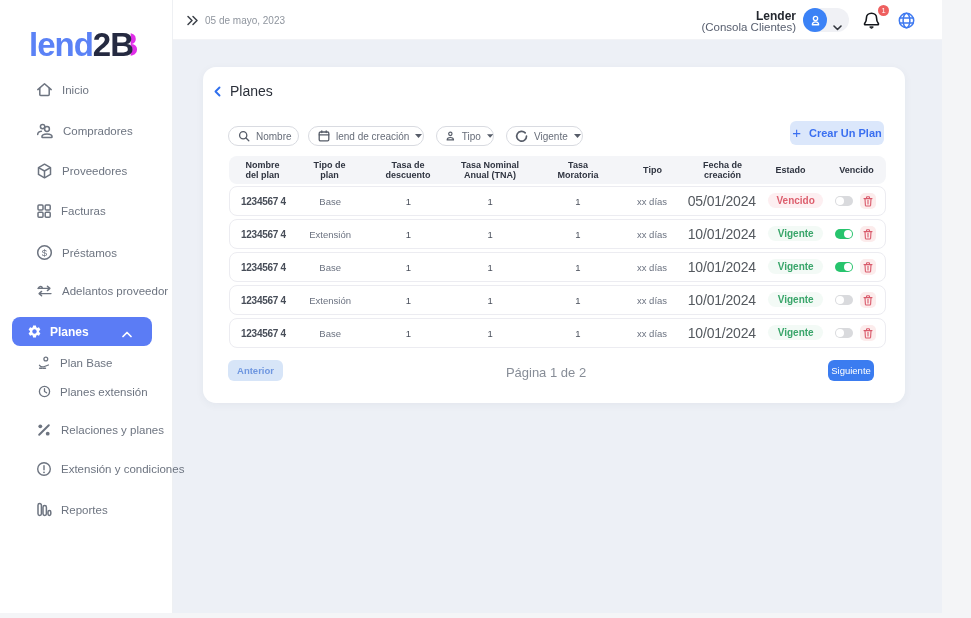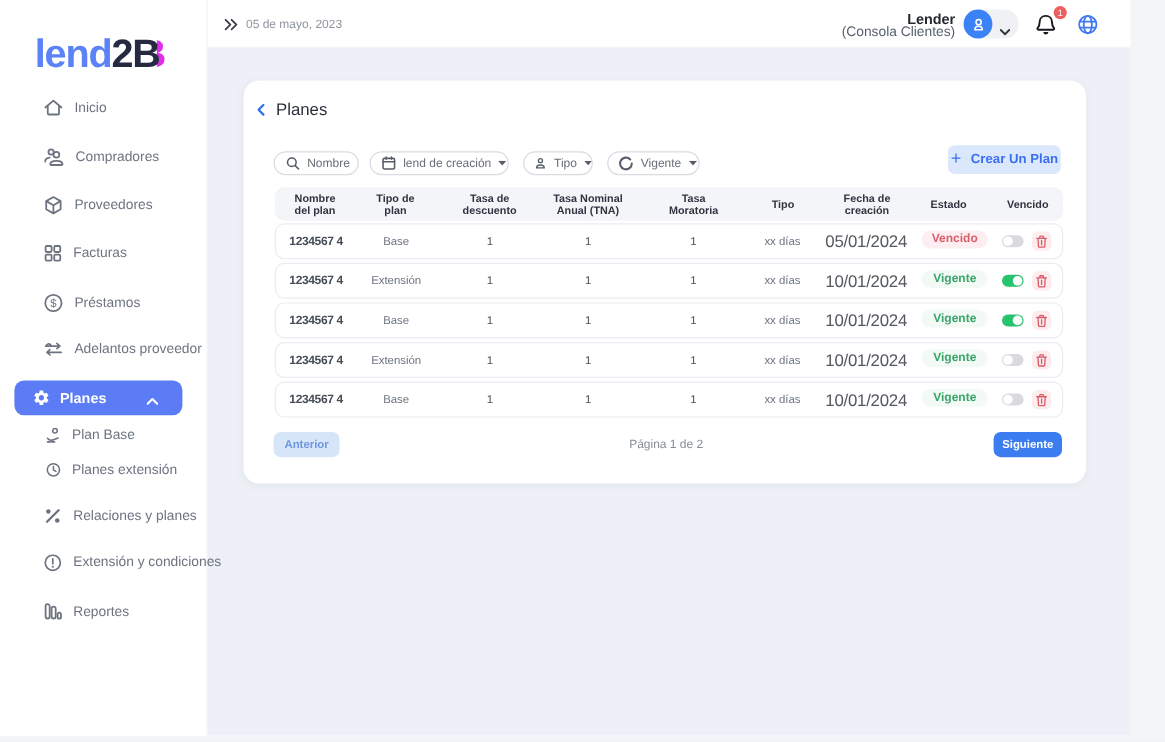--- a/index.html
+++ b/index.html
@@ -52,22 +52,22 @@
 .stpill{display:inline-block;width:55px;height:15px;border-radius:7.5px;font-size:10px;line-height:15px;font-weight:bold;vertical-align:middle;margin-top:-2px}
 .venc{background:#fdeff1;color:#dd5f6e}
 .vig{background:#f3faf6;color:#39a56a}
 .acts{display:flex;align-items:center;padding-left:24px}
 .tog{width:18px;height:10px;border-radius:5px;position:relative;margin-right:7px}
 .tog .knob{position:absolute;top:1px;width:8px;height:8px;border-radius:50%;background:#fff}
 .tog.off{background:#d9dadd}.tog.off .knob{left:1px}
 .tog.on{background:#27c46d}.tog.on .knob{right:1px}
 .trash{width:16px;height:16px;background:#fcecec;border-radius:5px;display:flex;align-items:center;justify-content:center}
 .anterior{position:absolute;left:25px;top:293px;width:55px;height:21px;background:#d7e5f8;border-radius:6px;color:#6f97e0;font-size:9.5px;font-weight:bold;text-align:center;line-height:21px}
-.pagina{position:absolute;left:283px;top:298px;width:100px;text-align:right;font-size:10px;color:#878d97}
-.siguiente{position:absolute;left:625px;top:293px;width:57px;height:21px;background:#3b7cf0;border-radius:6px;color:#fff;font-size:9.5px;font-weight:bold;text-align:center;line-height:21px}
+.pagina{position:absolute;left:293px;top:298px;width:100px;text-align:center;font-size:13px;color:#878d97}
+.siguiente{position:absolute;left:625px;top:293px;width:46px;height:21px;background:#3b7cf0;border-radius:6px;color:#fff;font-size:9.5px;font-weight:normal;text-align:center;line-height:21px}
 </style>
 </head>
 <body>
 <div class="app">
 <div class="topbar">
   <div class="tb-date">
         <svg width="13" height="11" viewBox="0 0 13 11" fill="none" stroke="#3a3f47" stroke-width="1.5" stroke-linecap="round" stroke-linejoin="round">
           <path d="M2 1.5 L6 5.5 L2 9.5"></path>
           <path d="M7 1.5 L11 5.5 L7 9.5"></path>
         </svg>

